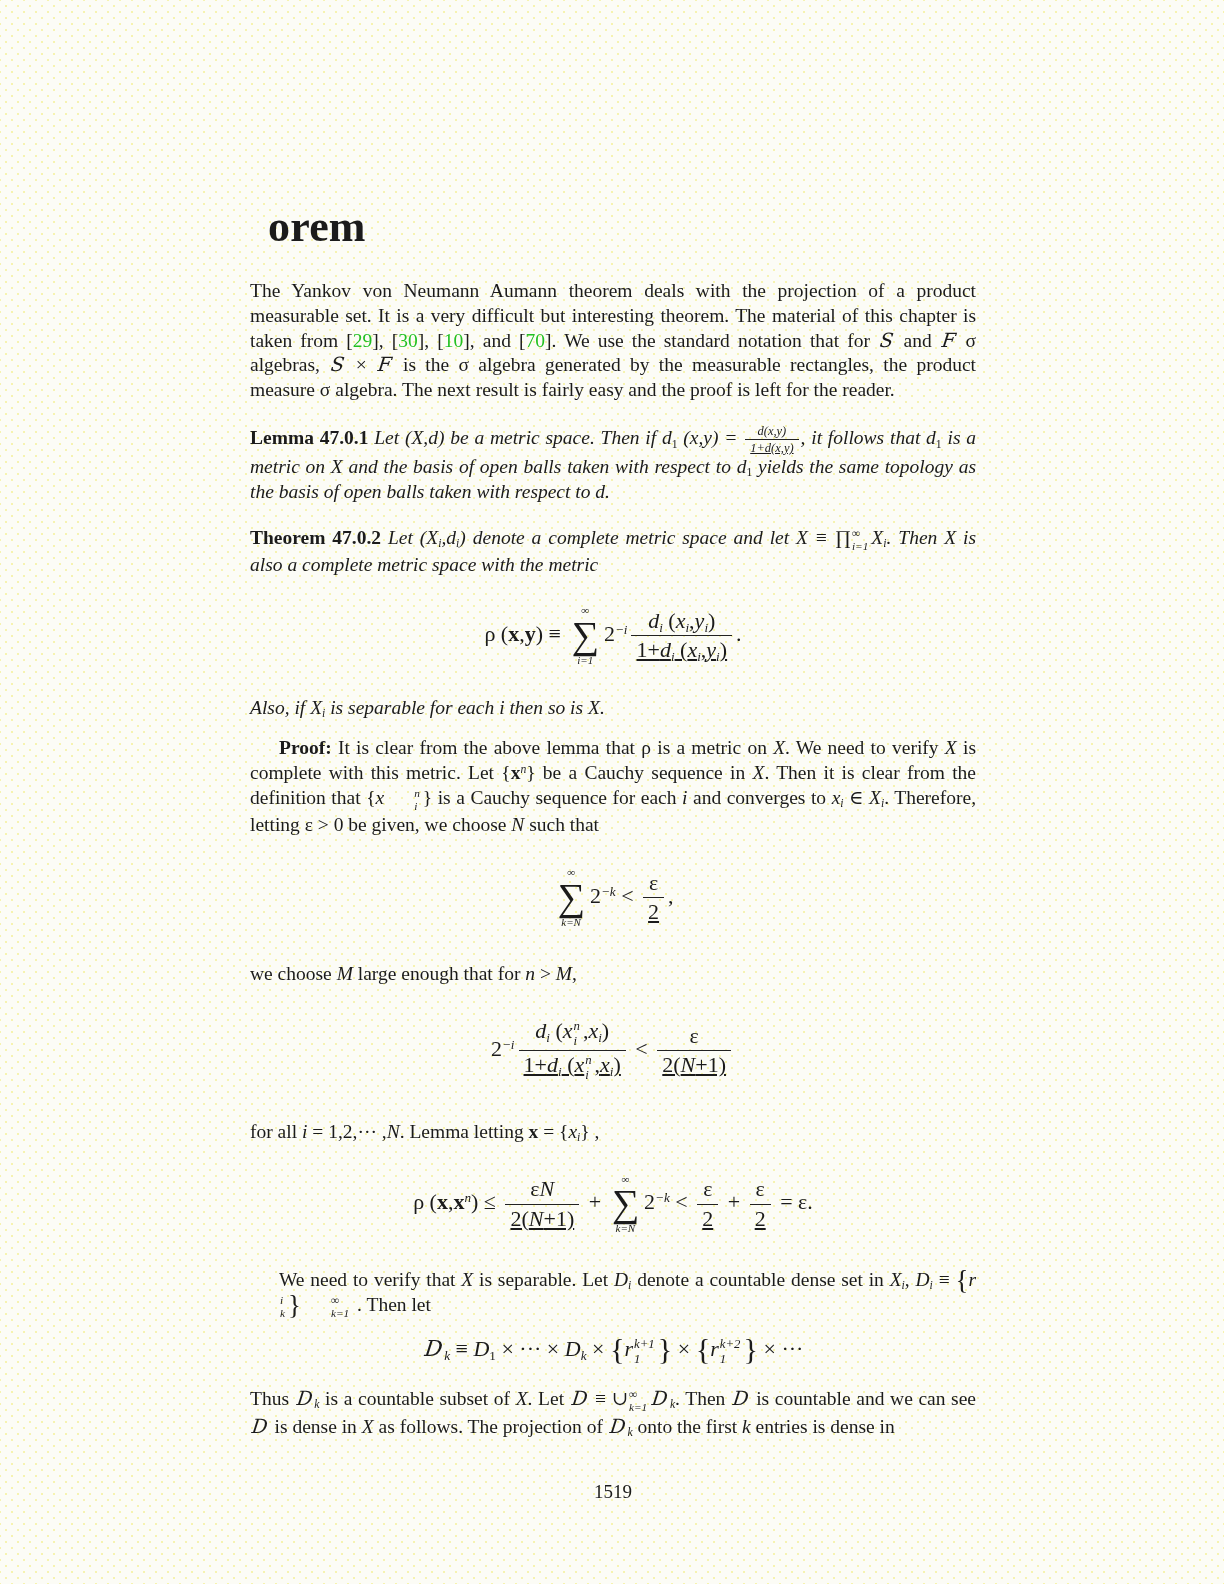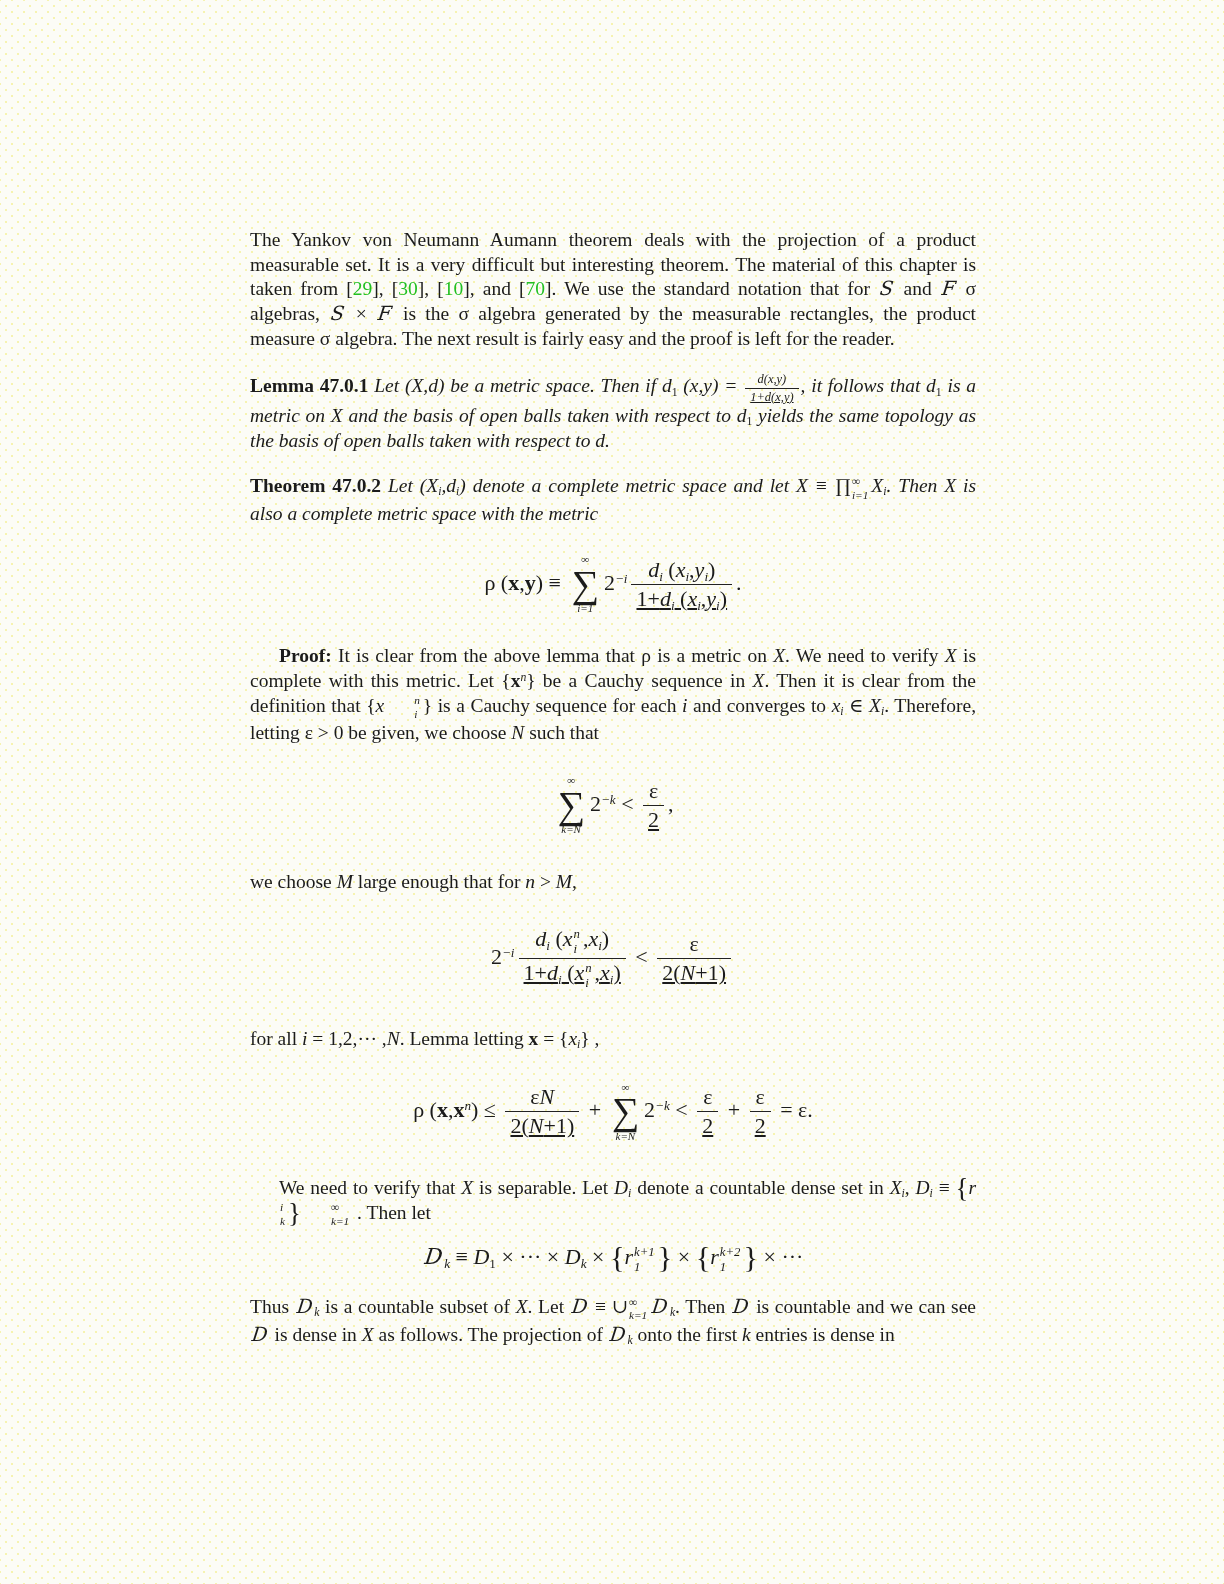--- a/index.html
+++ b/index.html
@@ -50,44 +50,47 @@
   .page-number{text-align:center;font-size:19px;margin-top:42px;}
 </style>
 </head>
 <body>
 
 <div class="page">
   <div class="content">
 
 
     <h1 class="title" style="margin-top:0;">
+      <div>orem</div>
     </h1>
 
     <p class="para"><span>The Yankov von Neumann Aumann theorem deals with the projection of a product measurable set. It is a very difficult but interesting theorem. The material of this chapter is taken from [</span><span class="g">29</span><span>], [</span><span class="g">30</span><span>], [</span><span class="g">10</span><span>], and [</span><span class="g">70</span><span>]. We use the standard notation that for </span><span class="scr">S</span><span> and </span><span class="scr">F</span><span> σ algebras, </span><span class="scr">S</span><span> × </span><span class="scr">F</span><span> is the σ algebra generated by the measurable rectangles, the product measure σ algebra. The next result is fairly easy and the proof is left for the reader.</span></p>
 
     <p class="para" style="margin-top:21px;margin-bottom:17px;"><span class="b">Lemma 47.0.1</span><span class="i">  Let (X,d) be a metric space. Then if d</span><span class="sub">1</span><span class="i"> (x,y) = </span><span class="frac"><span class="fn"><span class="i">d(x,y)</span></span><span class="fd"><span class="i">1+d(x,y)</span></span></span><span class="i">, it follows that d</span><span class="sub">1</span><span class="i"> is a metric on X and the basis of open balls taken with respect to d</span><span class="sub">1</span><span class="i"> yields the same topology as the basis of open balls taken with respect to d.</span></p>
 
     <p class="para tight" style="margin-top:21px;margin-bottom:0;"><span class="b">Theorem 47.0.2</span><span class="i">  Let (X</span><span class="sub i">i</span><span class="i">,d</span><span class="sub i">i</span><span class="i">) denote a complete metric space and let X ≡ </span><span>∏</span><span class="ss"><span>∞</span><span>i=1</span></span><span class="i">X</span><span class="sub i">i</span><span class="i">. Then X is also a complete metric space with the metric</span></p>
 
     <div class="eq eq-metric"><span>ρ (</span><span class="b">x</span><span>,</span><span class="b">y</span><span>) ≡ </span><span class="bigop"><span class="lim">∞</span><span class="op">∑</span><span class="lim">i=1</span></span><span>2</span><span class="sup i">−i</span><span class="frac"><span class="fn"><span class="i">d</span><span class="sub i">i</span><span> (</span><span class="i">x</span><span class="sub i">i</span><span>,</span><span class="i">y</span><span class="sub i">i</span><span>)</span></span><span class="fd"><span>1+</span><span class="i">d</span><span class="sub i">i</span><span> (</span><span class="i">x</span><span class="sub i">i</span><span>,</span><span class="i">y</span><span class="sub i">i</span><span>)</span></span></span><span>.</span></div>
 
+    <p class="para" style="margin-bottom:12px;"><span class="i">Also, if X</span><span class="sub i">i</span><span class="i"> is separable for each i then so is X.</span></p>
 
     <p class="para indent" style="margin-top:16px;margin-bottom:0;"><span class="b">Proof:</span><span> It is clear from the above lemma that ρ is a metric on </span><span class="i">X</span><span>. We need to verify </span><span class="i">X</span><span> is complete with this metric. Let {</span><span class="b">x</span><span class="sup i">n</span><span>} be a Cauchy sequence in </span><span class="i">X</span><span>. Then it is clear from the definition that {</span><span class="i">x</span><span class="ss"><span>n</span><span>i</span></span><span>} is a Cauchy sequence for each </span><span class="i">i</span><span> and converges to </span><span class="i">x</span><span class="sub i">i</span><span> ∈ </span><span class="i">X</span><span class="sub i">i</span><span>. Therefore, letting ε &gt; 0 be given, we choose </span><span class="i">N</span><span> such that</span></p>
 
     <div class="eq"><span class="bigop"><span class="lim">∞</span><span class="op">∑</span><span class="lim">k=N</span></span><span>2</span><span class="sup i">−k</span><span> &lt; </span><span class="frac"><span class="fn"><span>ε</span></span><span class="fd"><span>2</span></span></span><span>,</span></div>
 
     <p class="para" style="margin-bottom:12px;"><span>we choose </span><span class="i">M</span><span> large enough that for </span><span class="i">n</span><span> &gt; </span><span class="i">M</span><span>,</span></p>
 
     <div class="eq"><span>2</span><span class="sup i">−i</span><span class="frac"><span class="fn"><span class="i">d</span><span class="sub i">i</span><span> (</span><span class="i">x</span><span class="ss"><span>n</span><span>i</span></span><span>,</span><span class="i">x</span><span class="sub i">i</span><span>)</span></span><span class="fd"><span>1+</span><span class="i">d</span><span class="sub i">i</span><span> (</span><span class="i">x</span><span class="ss"><span>n</span><span>i</span></span><span>,</span><span class="i">x</span><span class="sub i">i</span><span>)</span></span></span><span> &lt; </span><span class="frac"><span class="fn"><span>ε</span></span><span class="fd"><span>2(</span><span class="i">N</span><span>+1)</span></span></span></div>
 
     <p class="para" style="margin-bottom:0;"><span>for all </span><span class="i">i</span><span> = 1,2,··· ,</span><span class="i">N</span><span>. Lemma letting </span><span class="b">x</span><span> = {</span><span class="i">x</span><span class="sub i">i</span><span>} ,</span></p>
 
     <div class="eq"><span>ρ (</span><span class="b">x</span><span>,</span><span class="b">x</span><span class="sup i">n</span><span>) ≤ </span><span class="frac"><span class="fn"><span>ε</span><span class="i">N</span></span><span class="fd"><span>2(</span><span class="i">N</span><span>+1)</span></span></span><span> + </span><span class="bigop"><span class="lim">∞</span><span class="op">∑</span><span class="lim">k=N</span></span><span>2</span><span class="sup i">−k</span><span> &lt; </span><span class="frac"><span class="fn"><span>ε</span></span><span class="fd"><span>2</span></span></span><span> + </span><span class="frac"><span class="fn"><span>ε</span></span><span class="fd"><span>2</span></span></span><span> = ε.</span></div>
 
     <p class="para indent" style="margin-bottom:0;"><span>We need to verify that </span><span class="i">X</span><span> is separable. Let </span><span class="i">D</span><span class="sub i">i</span><span> denote a countable  dense set in </span><span class="i">X</span><span class="sub i">i</span><span>, </span><span class="i">D</span><span class="sub i">i</span><span> ≡ </span><span class="big">{</span><span class="i">r</span><span class="ss"><span>i</span><span>k</span></span><span class="big">}</span><span class="ss"><span>∞</span><span>k=1</span></span><span> . Then let</span></p>
 
     <div class="eq"><span class="scr">D</span><span class="sub i">k</span><span> ≡ </span><span class="i">D</span><span class="sub">1</span><span> × ··· × </span><span class="i">D</span><span class="sub i">k</span><span> × </span><span class="big">{</span><span class="i">r</span><span class="ss"><span>k+1</span><span>1</span></span><span class="big">}</span><span> × </span><span class="big">{</span><span class="i">r</span><span class="ss"><span>k+2</span><span>1</span></span><span class="big">}</span><span> × ···</span></div>
 
     <p class="para" style="margin-bottom:0;"><span>Thus </span><span class="scr">D</span><span class="sub i">k</span><span> is a countable subset of </span><span class="i">X</span><span>. Let </span><span class="scr">D</span><span> ≡ ∪</span><span class="ss"><span>∞</span><span>k=1</span></span><span class="scr">D</span><span class="sub i">k</span><span>. Then </span><span class="scr">D</span><span> is countable and we can see </span><span class="scr">D</span><span> is dense in </span><span class="i">X</span><span> as follows. The projection of </span><span class="scr">D</span><span class="sub i">k</span><span> onto the first </span><span class="i">k</span><span> entries is dense in</span></p>
 
+    <div class="page-number">1519</div>
 
   </div>
 </div>
 
 </body></html>

